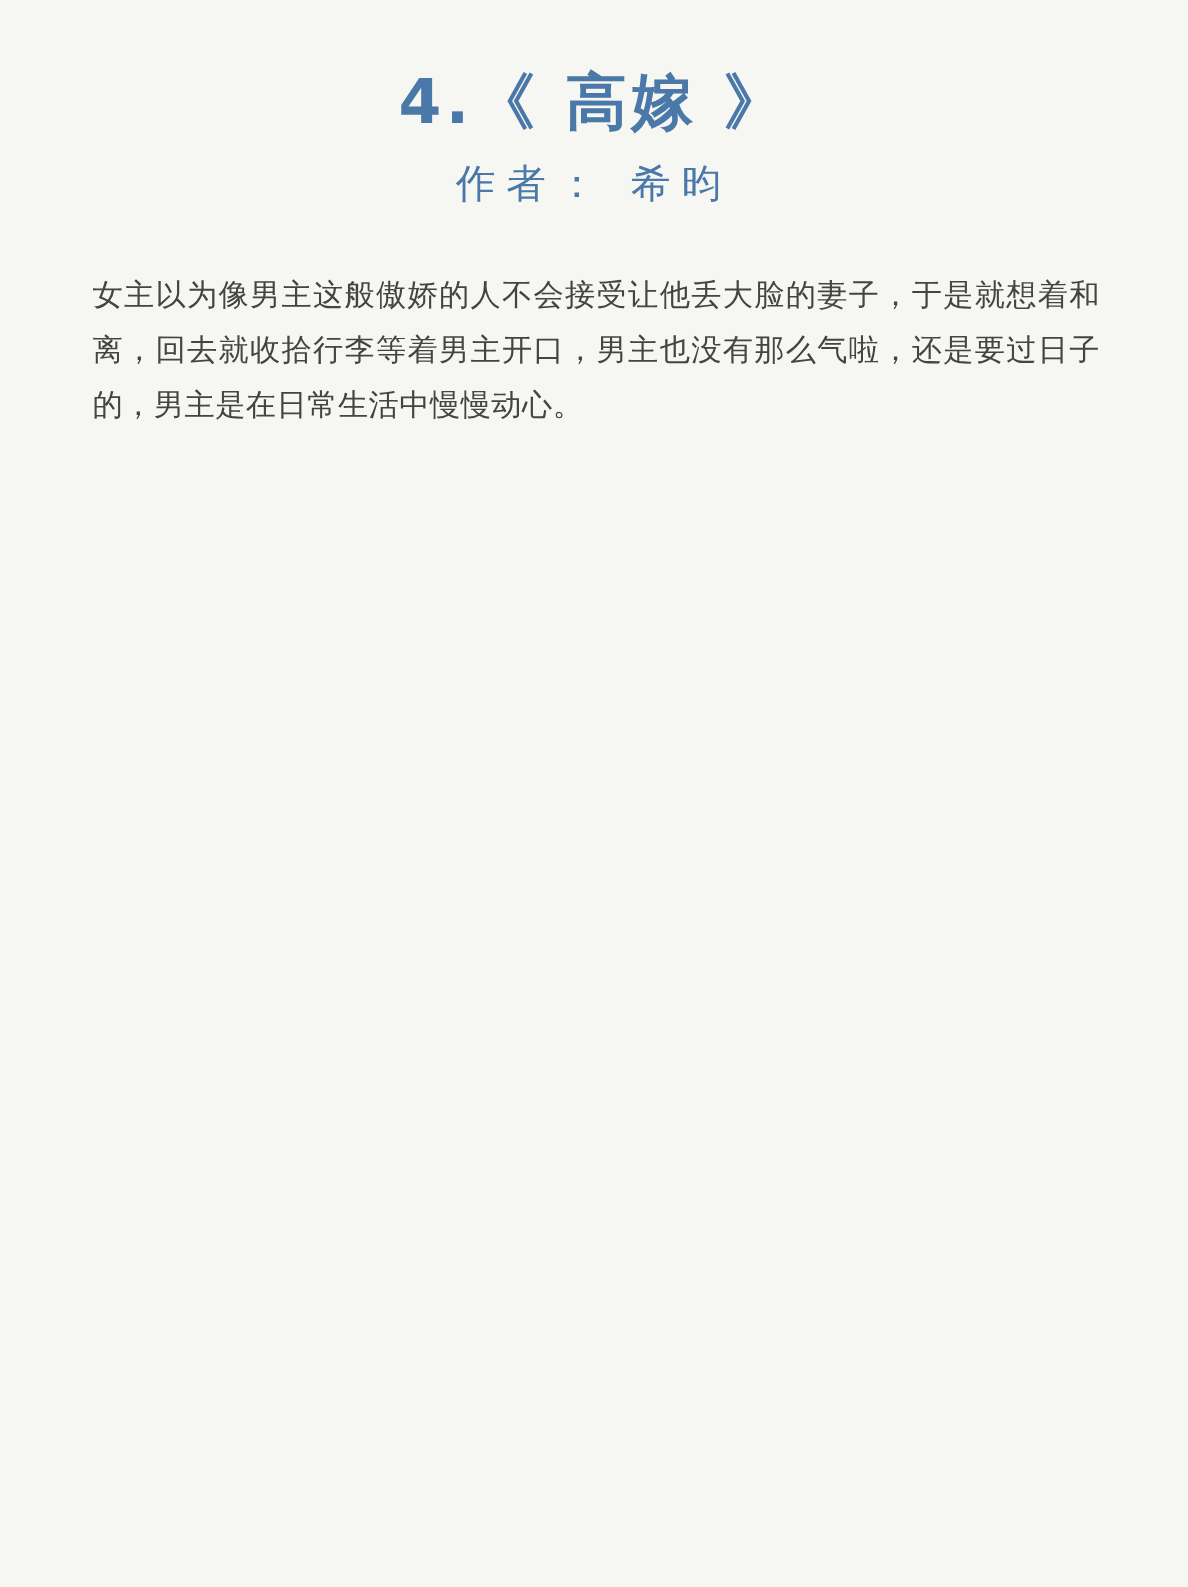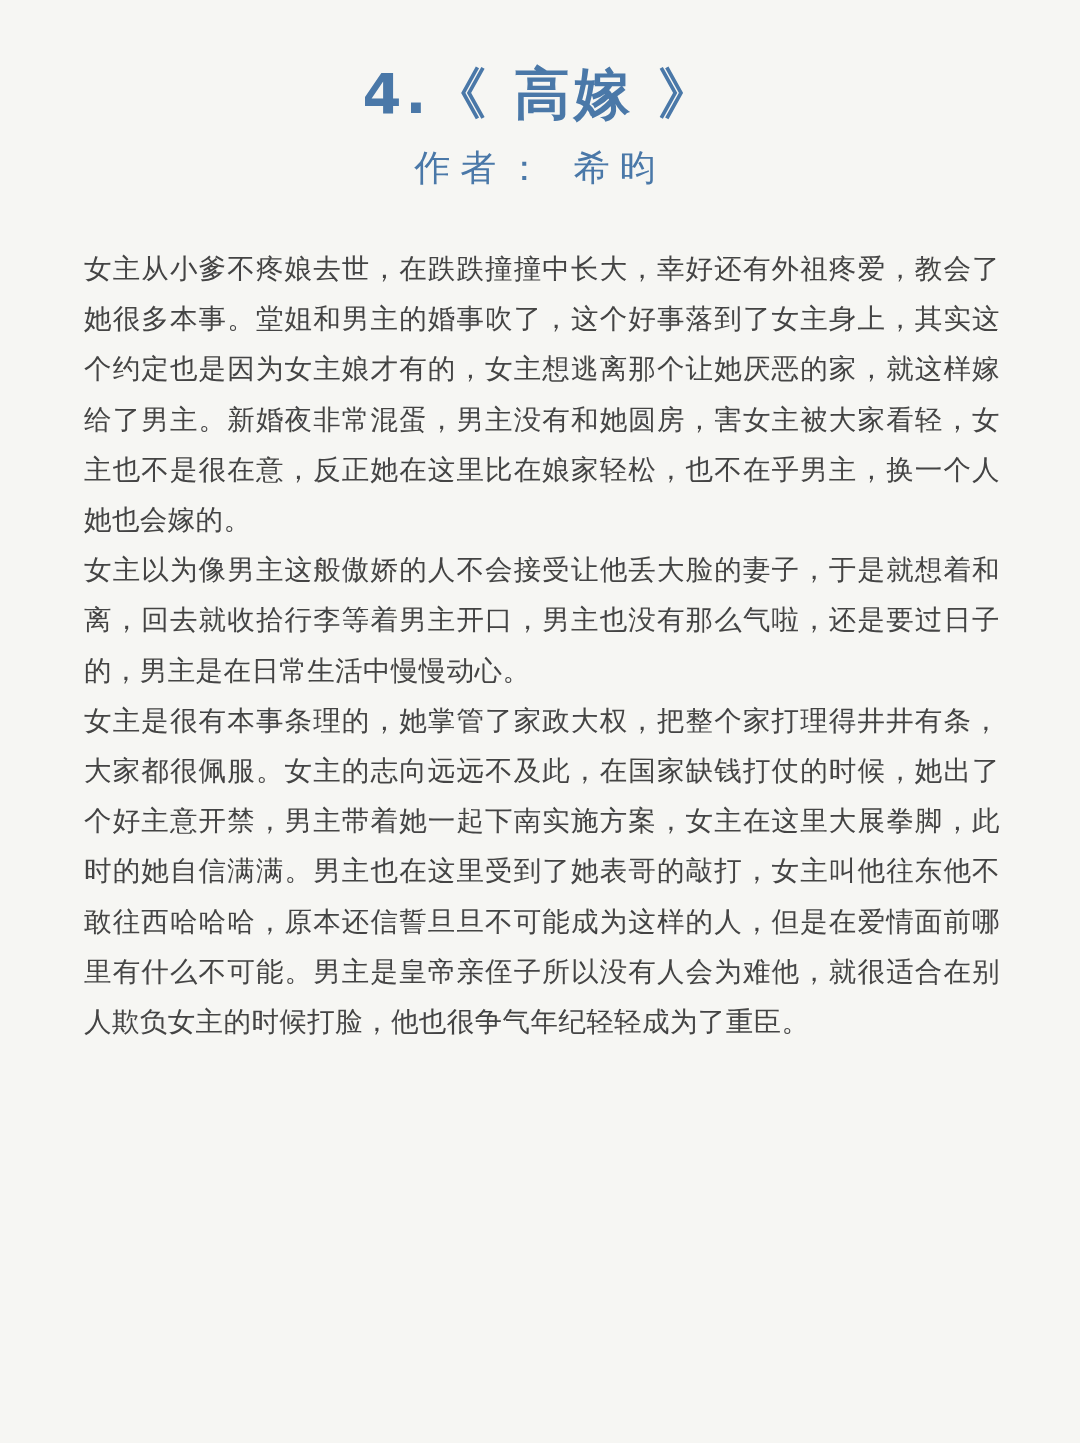--- a/index.html
+++ b/index.html
@@ -47,16 +47,14 @@
 </style>
 </head>
 <body>
 
 <div class="header">
   <div class="title-line">4.《 高嫁 》</div>
   <div class="author-line">作者： 希昀</div>
 </div>
 
 <div class="body-text">
-  <p class="para">女主从小爹不疼娘去世，在跌跌撞撞中长大，幸好还有外祖疼爱，教会了她很多本事。堂姐和男主的婚事吹了，这个好事落到了女主身上，其实这个约定也是因为女主娘才有的，女主想逃离那个让她厌恶的家，就这样嫁给了男主。新婚夜非常混蛋，男主没有和她圆房，害女主被大家看轻，女主也不是很在意，反正她在这里比在娘家轻松，也不在乎男主，换一个人她也会嫁的。</p>
   <p class="para">女主以为像男主这般傲娇的人不会接受让他丢大脸的妻子，于是就想着和离，回去就收拾行李等着男主开口，男主也没有那么气啦，还是要过日子的，男主是在日常生活中慢慢动心。</p>
-  <p class="para">女主是很有本事条理的，她掌管了家政大权，把整个家打理得井井有条，大家都很佩服。女主的志向远远不及此，在国家缺钱打仗的时候，她出了个好主意开禁，男主带着她一起下南实施方案，女主在这里大展拳脚，此时的她自信满满。男主也在这里受到了她表哥的敲打，女主叫他往东他不敢往西哈哈哈，原本还信誓旦旦不可能成为这样的人，但是在爱情面前哪里有什么不可能。男主是皇帝亲侄子所以没有人会为难他，就很适合在别人欺负女主的时候打脸，他也很争气年纪轻轻成为了重臣。</p>
 </div>
 
 </body></html>

